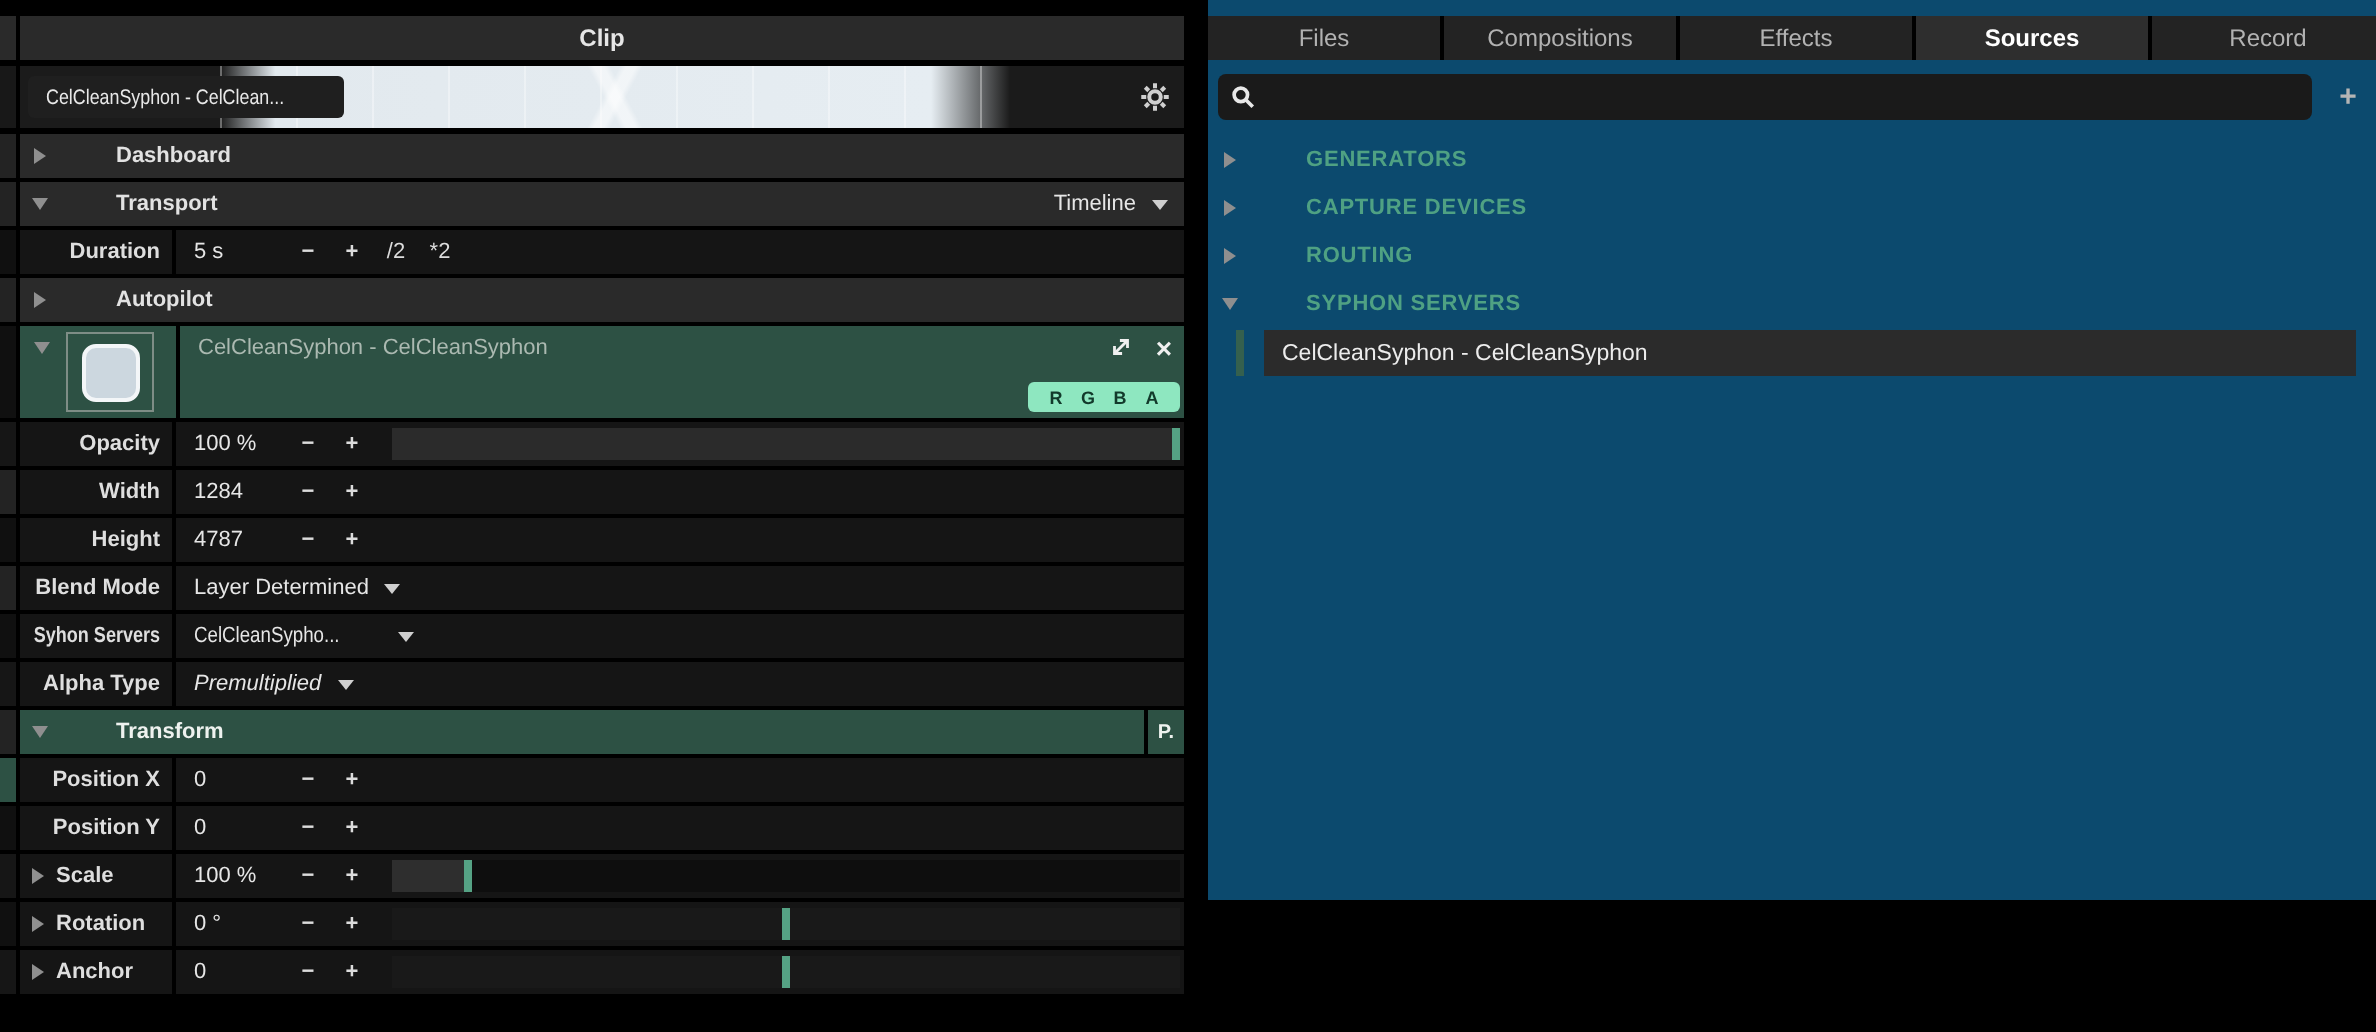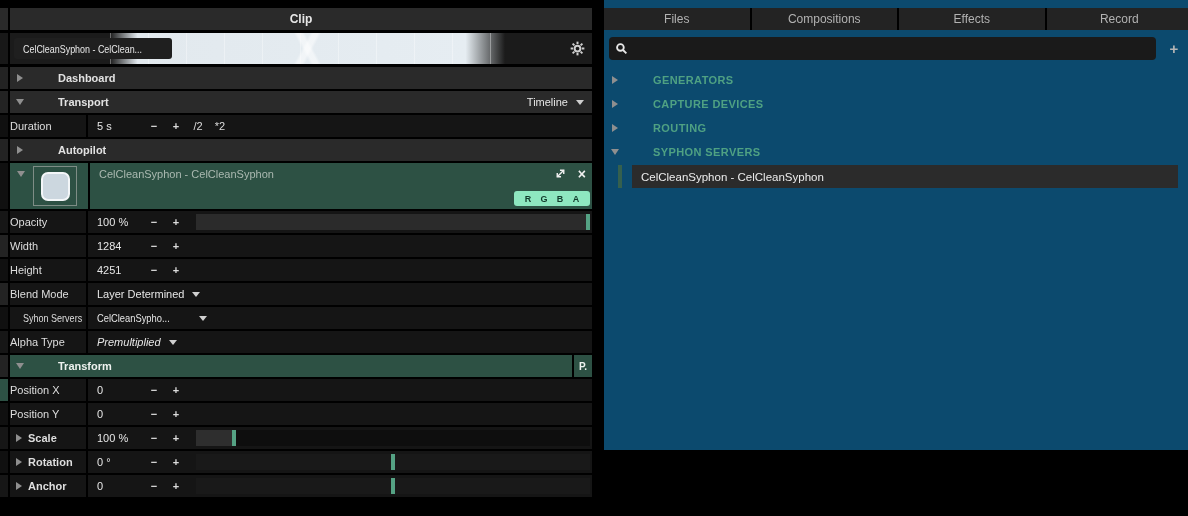--- a/index.html
+++ b/index.html
@@ -26,22 +26,22 @@
   .gear{position:absolute;right:7px;top:8px;width:15px;height:15px;cursor:pointer;}
   .rows{position:absolute;left:0;top:67px;width:582px;}
   .row{height:22px;margin-bottom:2px;display:flex;align-items:center;font-size:11px;background:#151515;}
   .hdr{background:#2a2a2a;}
   .hdr .hlabel{font-weight:600;color:#e2e2e2;padding-left:28px;}
   .tri{width:0;height:0;display:inline-block;}
   .tri-r{border-top:4px solid transparent;border-bottom:4px solid transparent;border-left:6px solid #8f8f8f;}
   .tri-d{border-left:4px solid transparent;border-right:4px solid transparent;border-top:6px solid #8f8f8f;}
   .tri-sm{border-left:4px solid transparent;border-right:4px solid transparent;border-top:5px solid #cfcfcf;}
   .hdr-tri{width:20px;display:flex;justify-content:center;}
-  .label-col{width:78px;box-sizing:border-box;text-align:right;padding-right:6px;font-weight:400;color:#dedede;
-             border-right:2px solid #000;align-self:stretch;display:flex;align-items:center;justify-content:flex-start;}
+  .label-col{width:78px;box-sizing:border-box;text-align:right;padding-right:6px;font-weight:700;color:#dedede;
+             border-right:2px solid #000;align-self:stretch;display:flex;align-items:center;justify-content:flex-end;}
   .label-col.lefty{justify-content:flex-start;font-weight:600;}
   .condensed{display:inline-block;transform:scaleX(.82);transform-origin:right center;white-space:nowrap;}
   .condensed-l{display:inline-block;transform:scaleX(.85);transform-origin:left center;white-space:nowrap;}
   .value{width:46px;padding-left:9px;color:#e6e6e6;}
   .step{width:22px;text-align:center;font-weight:700;color:#dcdcdc;cursor:pointer;}
   .extra{width:22px;text-align:center;color:#dcdcdc;cursor:pointer;}
   .caret-wrap{width:24px;display:flex;justify-content:center;cursor:pointer;}
   .slider{flex:1;height:16px;margin:0 2px 0 9px;position:relative;background:#101010;cursor:pointer;}
   .slider .fill{position:absolute;left:0;top:0;height:16px;}
   .slider .marker{position:absolute;top:0;width:4px;height:16px;}
@@ -226,21 +226,21 @@
       <div class="value">1284</div>
       <div class="step">−</div>
       <div class="step">+</div>
       <div class="spacer"></div>
     </div>
 
     <div class="row param">
       <div class="label-col">
           <span>Height</span>
         </div>
-      <div class="value">4251</div>
+      <div class="value">4787</div>
       <div class="step">−</div>
       <div class="step">+</div>
       <div class="spacer"></div>
     </div>
 
     <div class="row param">
       <div class="label-col">
           <span>Blend Mode</span>
         </div>
       <div class="value" style="width:auto;">Layer Determined</div>
@@ -351,20 +351,21 @@
     </div>
   </div>
 </div>
 
 <div id="browser-panel" class="abs">
 
   <div class="tabs">
     <div class="tab">Files</div>
     <div class="tab">Compositions</div>
     <div class="tab">Effects</div>
+    <div class="tab active">Sources</div>
     <div class="tab">Record</div>
   </div>
 
   <div class="search-row">
     <div class="search-box">
       <span>
         <svg width="13" height="13" viewBox="0 0 24 24" stroke="#e8e8e8" stroke-width="3.4" fill="none">
           <circle cx="10" cy="10" r="6.2"></circle>
             <line x1="14.8" y1="14.8" x2="21" y2="21"></line>
         </svg>

